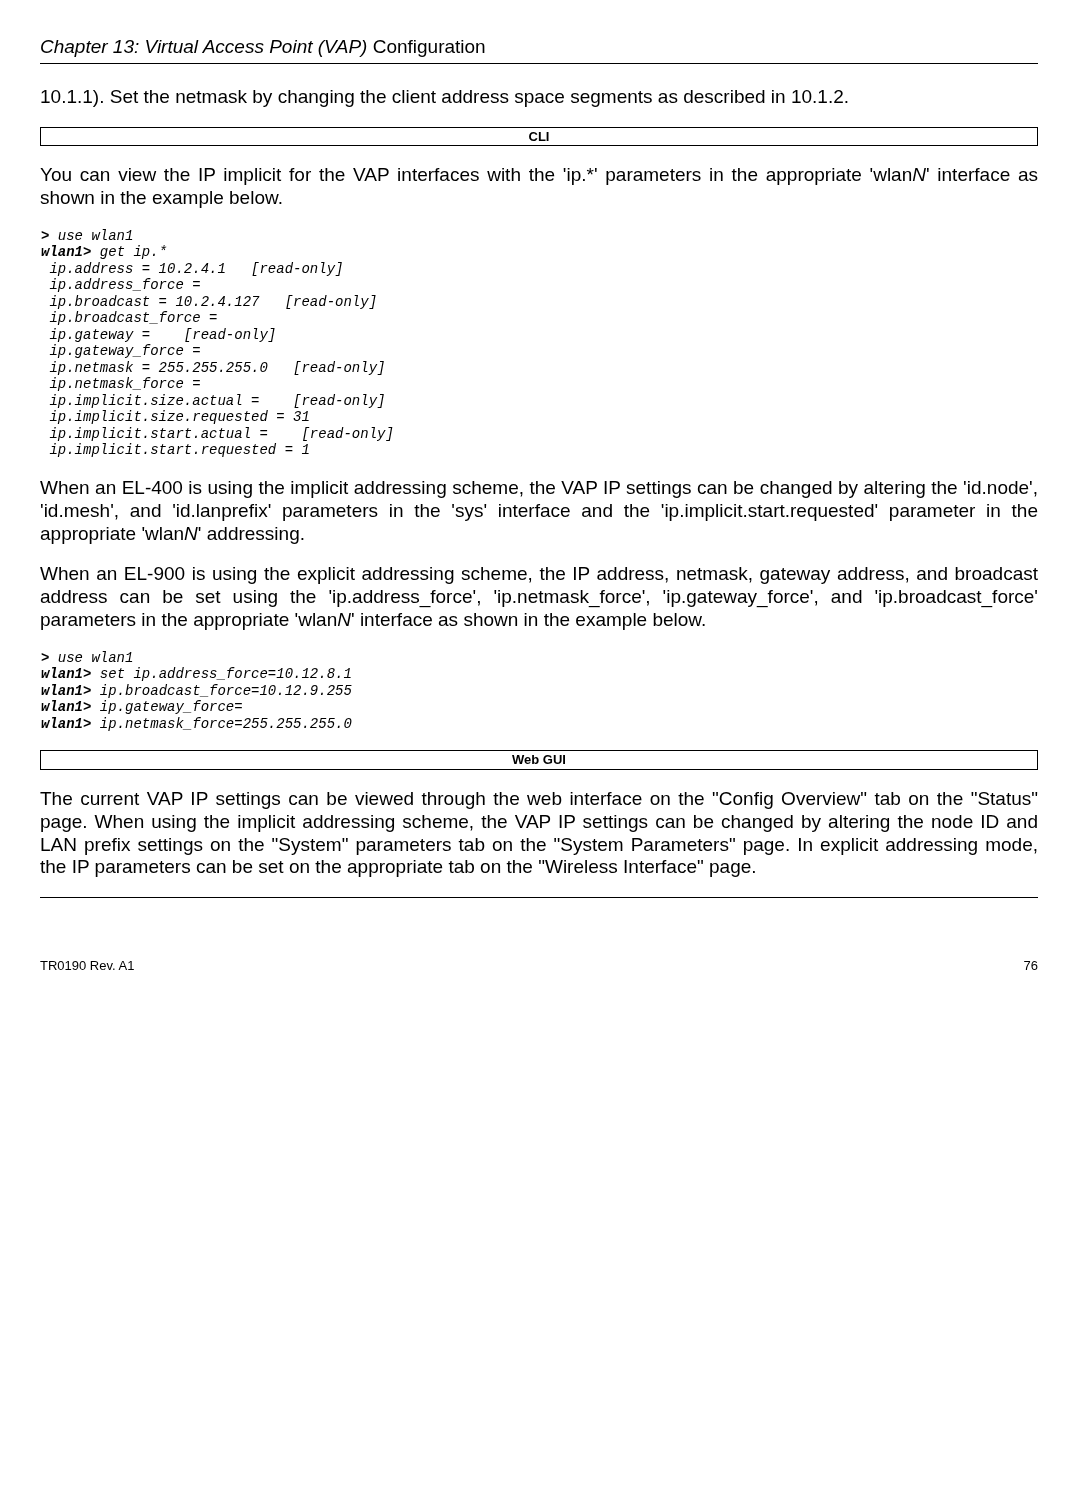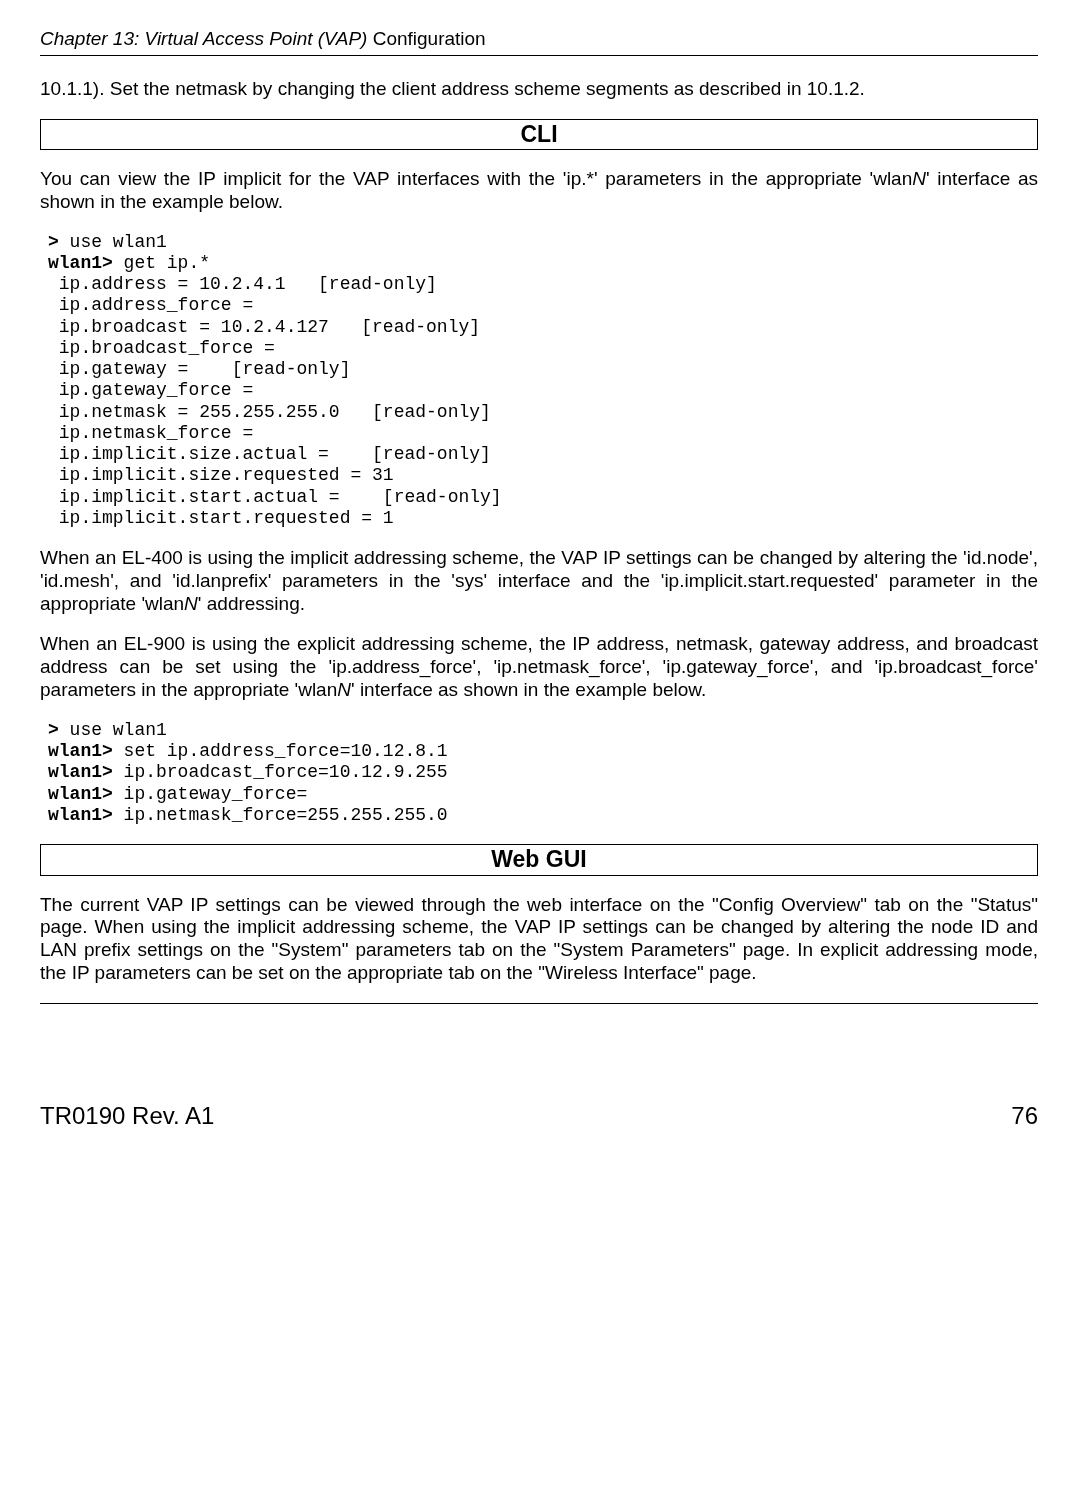--- a/index.html
+++ b/index.html
@@ -9,69 +9,71 @@
     color: #000;
     margin: 0;
     padding: 28px 40px 28px 40px;
     width: 1078px;
     box-sizing: border-box;
   }
   .header {
     font-style: italic;
     font-size: 19px;
     margin-bottom: 4px;
+    margin-top: 8px;
   }
   .header .plain { font-style: normal; }
   hr.top {
     border: none;
     border-top: 1.5px solid #000;
     margin: 0 0 22px 0;
   }
   hr.bottom {
     border: none;
     border-top: 1.5px solid #000;
     margin: 8px 0 6px 0;
   }
   .para {
     text-align: justify;
     margin: 0 0 18px 0;
   }
   .box-heading {
     border: 1.5px solid #000;
     text-align: center;
     font-weight: bold;
-    font-size: 23px;
+    font-size: 13px;
     padding: 1px 0;
     margin: 4px 0 18px 0;
   }
   pre.cli {
     font-family: "Courier New", monospace;
-    font-size: 18px;
+    font-size: 14px;
     white-space: pre;
-    margin: 0 0 18px 8px;
+    margin: 0 0 18px 1px;
     line-height: 1.18;
+    font-style: italic;
   }
   .b { font-weight: bold; }
   .i { font-style: italic; }
   .footer {
     display: flex;
     justify-content: space-between;
-    font-size: 24px;
-    margin-top: 98px;
+    font-size: 13px;
+    margin-top: 60px;
   }
 </style>
 </head>
 <body>
 
 <div class="header">
   <span>Chapter 13: Virtual Access Point (VAP) </span><span class="plain">Configuration</span>
 </div>
 <hr class="top">
 
-<p class="para">10.1.1). Set the netmask by changing the client address scheme segments as described in 10.1.2.</p>
+<p class="para">10.1.1). Set the netmask by changing the client address space segments as described in 10.1.2.</p>
 
 <div class="box-heading">CLI</div>
 
 <p class="para">
   <span>You can view the IP implicit for the VAP interfaces with the 'ip.*' parameters in the appropriate 'wlan</span><span class="i">N</span><span>' interface as shown in the example below.</span>
 </p>
 
 <pre class="cli"><span class="b">&gt;</span><span> use wlan1</span>
 <span class="b">wlan1&gt;</span><span> get ip.*</span>
 <span> ip.address = 10.2.4.1   [read-only]</span>

